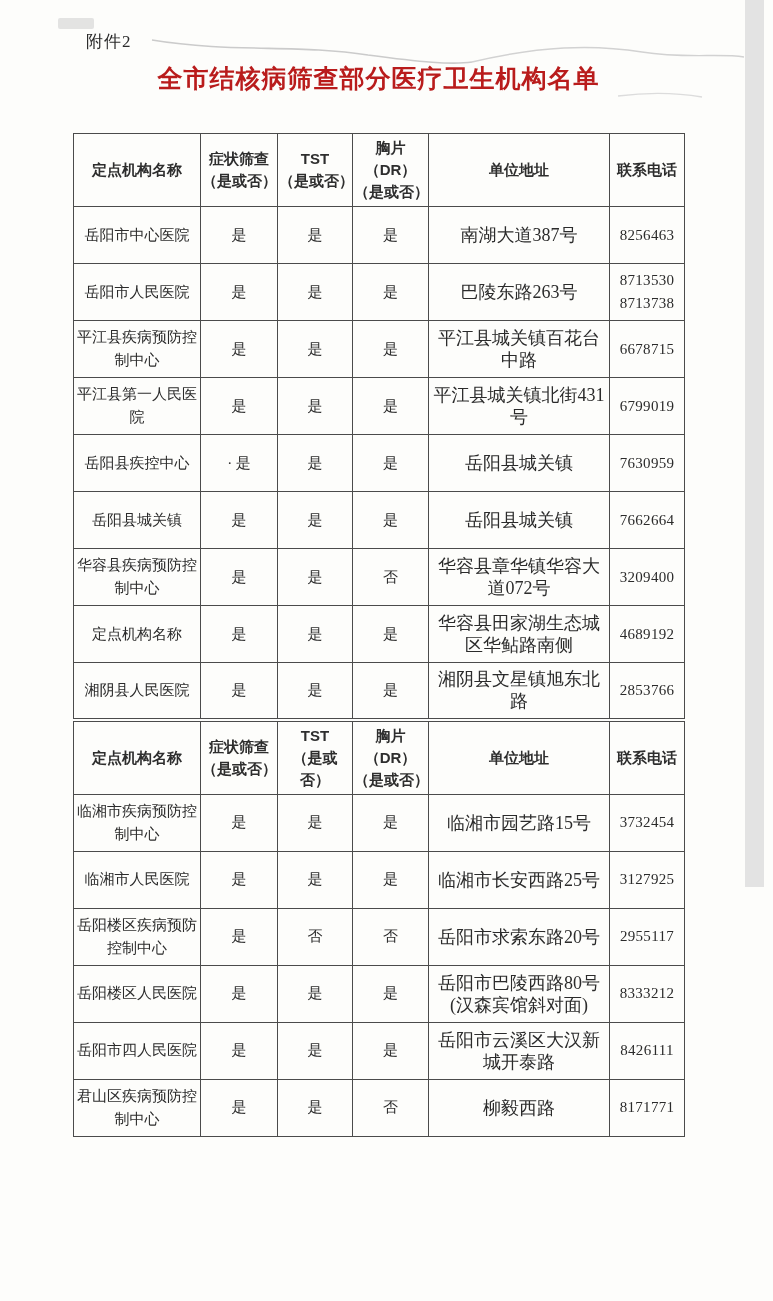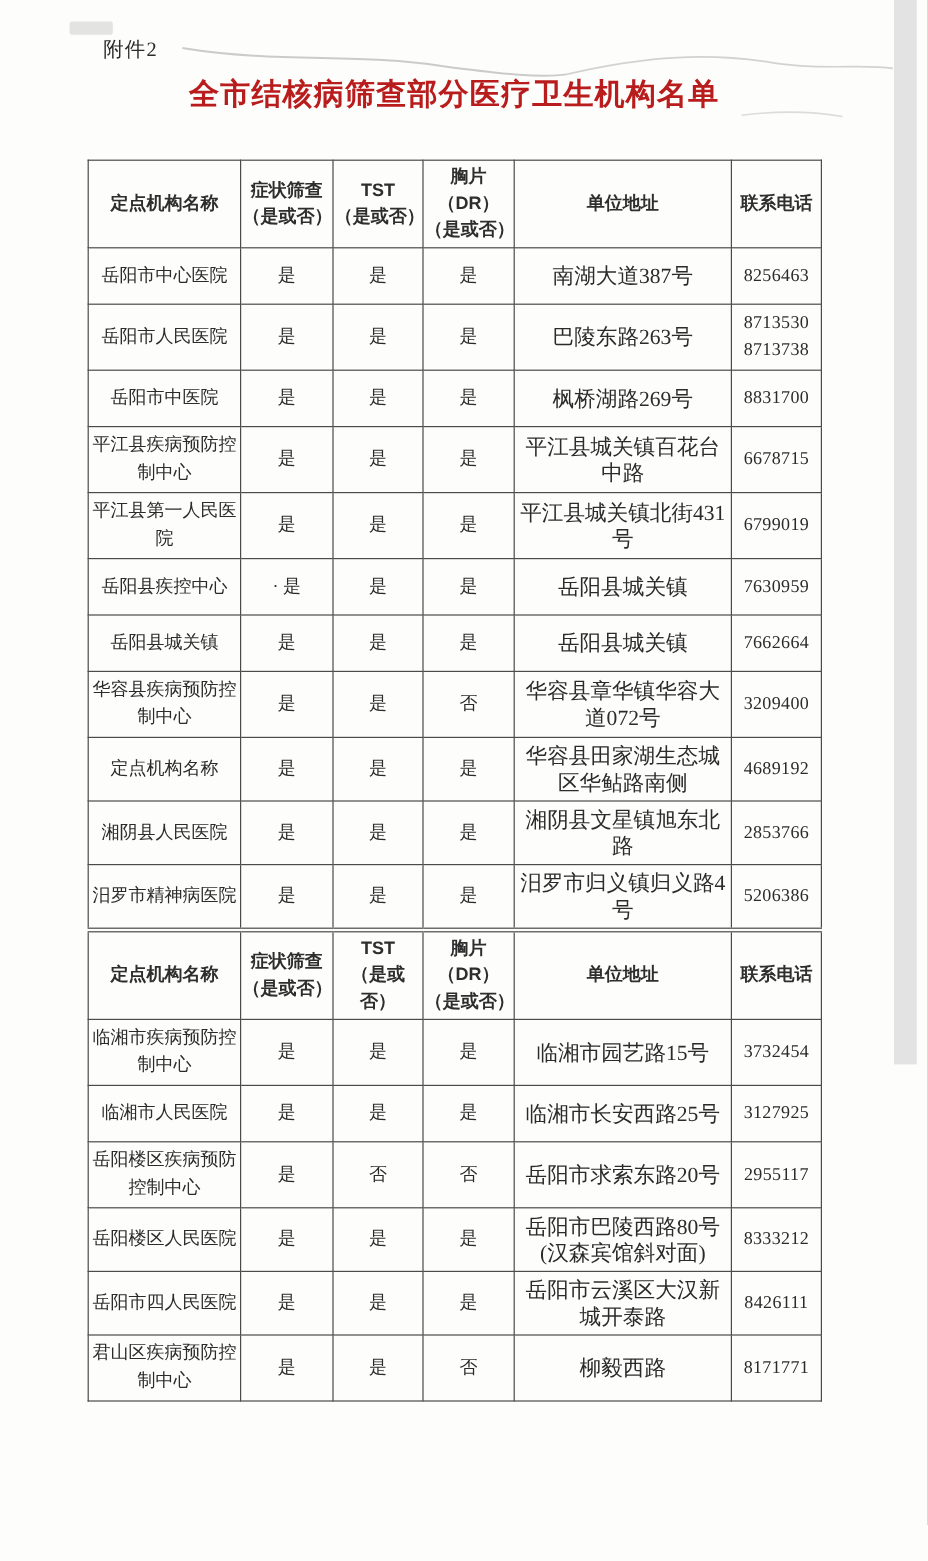--- a/index.html
+++ b/index.html
@@ -50,21 +50,21 @@
     text-align:center;vertical-align:middle;
     white-space:pre-line;
   }
   th{
     font-family:"Liberation Sans","DejaVu Sans",sans-serif;
     font-weight:600;font-size:15px;line-height:22px;
     word-break:keep-all;
     padding:3px 1px;color:#2e2e2e;
   }
   tr.header-row{height:48px;}
-  tr.data-row{height:47px;}
+  tr.data-row{height:57px;}
   td{font-size:15px;line-height:23px;padding:4px 3px;}
   td.c-name{padding:4px 3px;}
   td.c-addr{font-size:18px;line-height:22px;padding:4px 4px;margin-left:24px;}
   td.c-phone{letter-spacing:.3px;}
   
   tr.section-start th{border-top:4px double #4b4b4b;}
 </style>
 </head>
 <body>
 
@@ -114,28 +114,20 @@
           <tr class="data-row">
       <td class="c-name">岳阳市人民医院</td>
       <td class="c-yn">是</td>
       <td class="c-yn">是</td>
       <td class="c-yn">是</td>
       <td class="c-addr">巴陵东路263号</td>
       <td class="c-phone">8713530
 8713738</td>
     </tr>
           <tr class="data-row">
-      <td class="c-name">岳阳市中医院</td>
-      <td class="c-yn">是</td>
-      <td class="c-yn">是</td>
-      <td class="c-yn">是</td>
-      <td class="c-addr">枫桥湖路269号</td>
-      <td class="c-phone">8831700</td>
-    </tr>
-          <tr class="data-row">
       <td class="c-name">平江县疾病预防控制中心</td>
       <td class="c-yn">是</td>
       <td class="c-yn">是</td>
       <td class="c-yn">是</td>
       <td class="c-addr">平江县城关镇百花台中路</td>
       <td class="c-phone">6678715</td>
     </tr>
           <tr class="data-row">
       <td class="c-name">平江县第一人民医院</td>
       <td class="c-yn">是</td>
@@ -176,28 +168,20 @@
       <td class="c-addr">华容县田家湖生态城区华鲇路南侧</td>
       <td class="c-phone">4689192</td>
     </tr>
           <tr class="data-row">
       <td class="c-name">湘阴县人民医院</td>
       <td class="c-yn">是</td>
       <td class="c-yn">是</td>
       <td class="c-yn">是</td>
       <td class="c-addr">湘阴县文星镇旭东北路</td>
       <td class="c-phone">2853766</td>
-    </tr>
-          <tr class="data-row">
-      <td class="c-name">汨罗市精神病医院</td>
-      <td class="c-yn">是</td>
-      <td class="c-yn">是</td>
-      <td class="c-yn">是</td>
-      <td class="c-addr">汨罗市归义镇归义路4号</td>
-      <td class="c-phone">5206386</td>
     </tr>
           <tr class="header-row section-start">
       <th>定点机构名称</th>
       <th>症状筛查
 （是或否）</th>
       <th>TST（是或
 否）</th>
       <th>胸片（DR）
 （是或否）</th>
       <th>单位地址</th>

